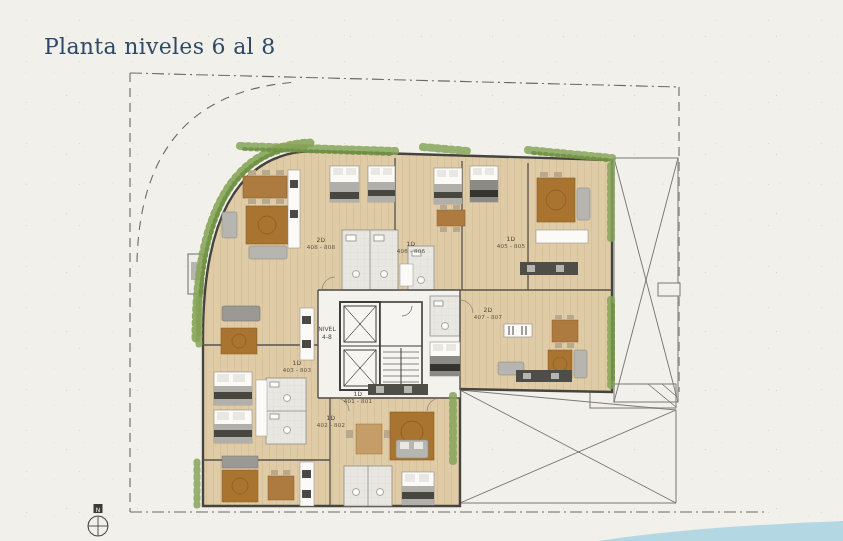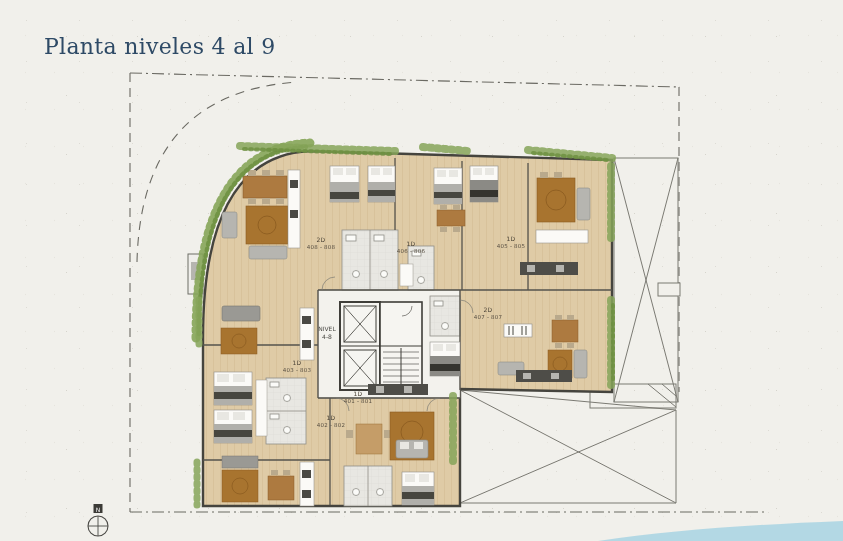--- a/index.html
+++ b/index.html
@@ -293,21 +293,21 @@
     </g>
 
     <g>
       <circle cx="98" cy="526" r="10" fill="none" stroke="#4a4945" stroke-width="1.1"></circle>
       <path d="M98,516 V536 M88,526 H108" stroke="#4a4945" stroke-width=".9"></path>
       <rect x="93.5" y="504" width="9" height="9" fill="#3c3b37"></rect>
       <text x="98" y="511.5" text-anchor="middle" style="font-family:&quot;DejaVu Sans&quot;,sans-serif;font-size:6px;fill:#ffffff">N</text>
     </g>
   </svg>
 
-  <div class="title">Planta niveles 4 al 9</div>
+  <div class="title">Planta niveles 6 al 8</div>
 
   <div class="ulabel" style="left:321px;top:243px">
     <span>2D</span>
     <span class="rng">408 - 808</span>
   </div>
   <div class="ulabel" style="left:411px;top:247px">
     <span>1D</span>
     <span class="rng">406 - 806</span>
   </div>
   <div class="ulabel" style="left:511px;top:242px">

